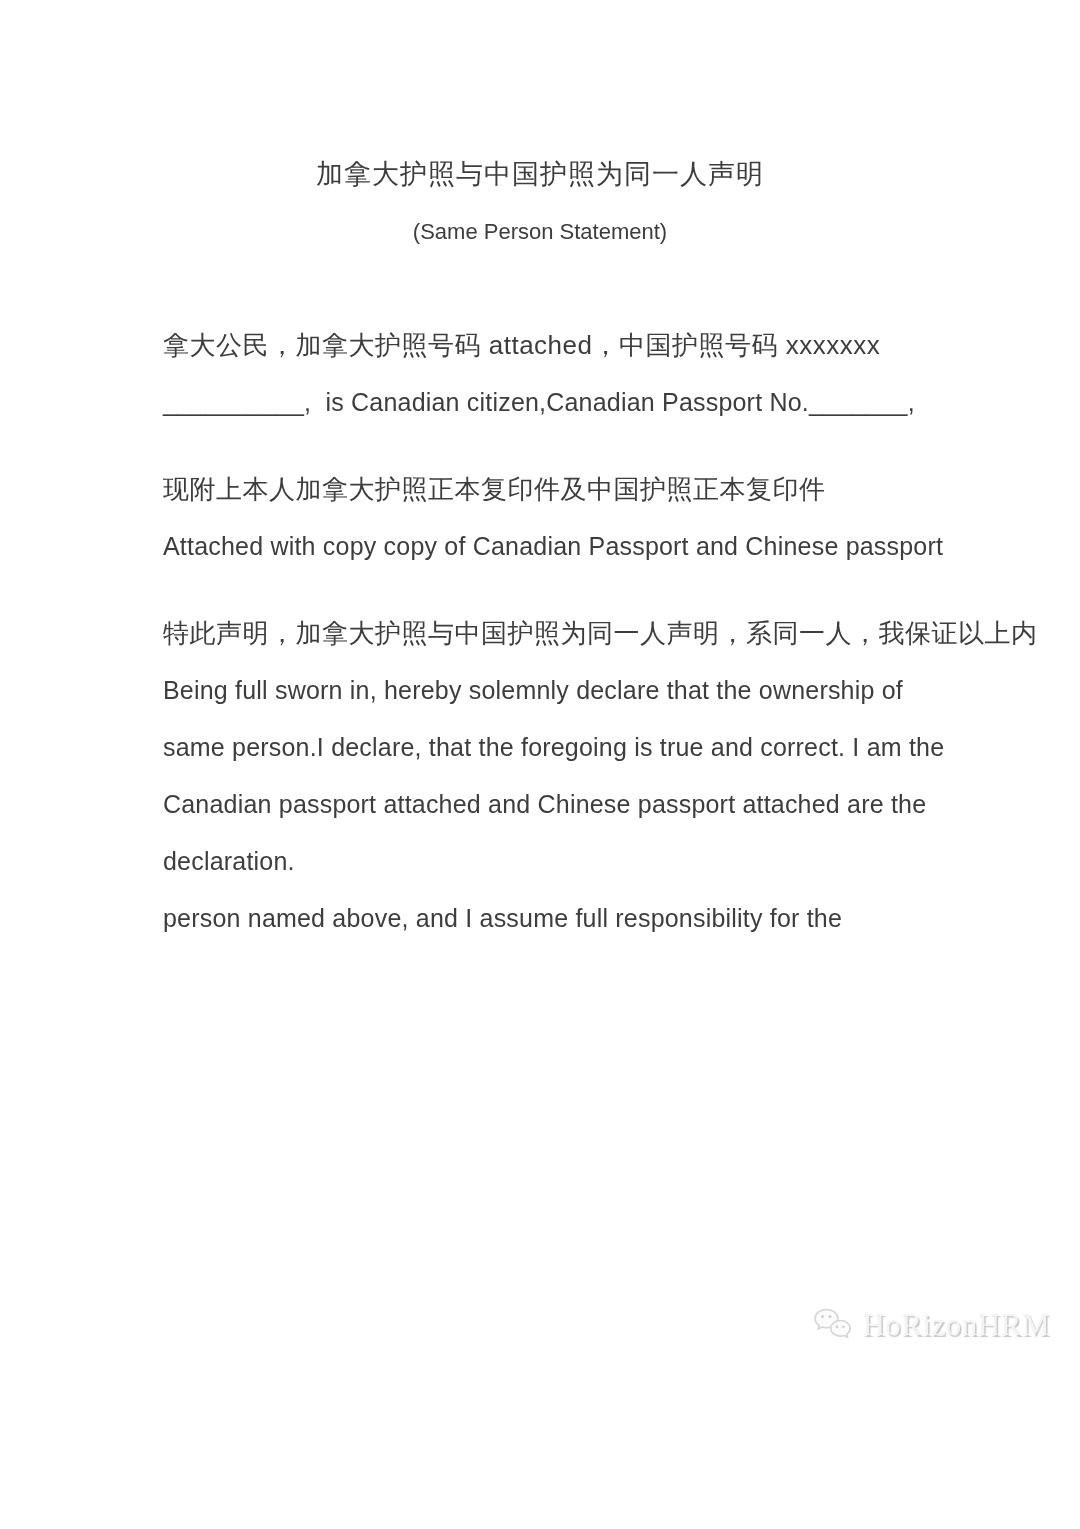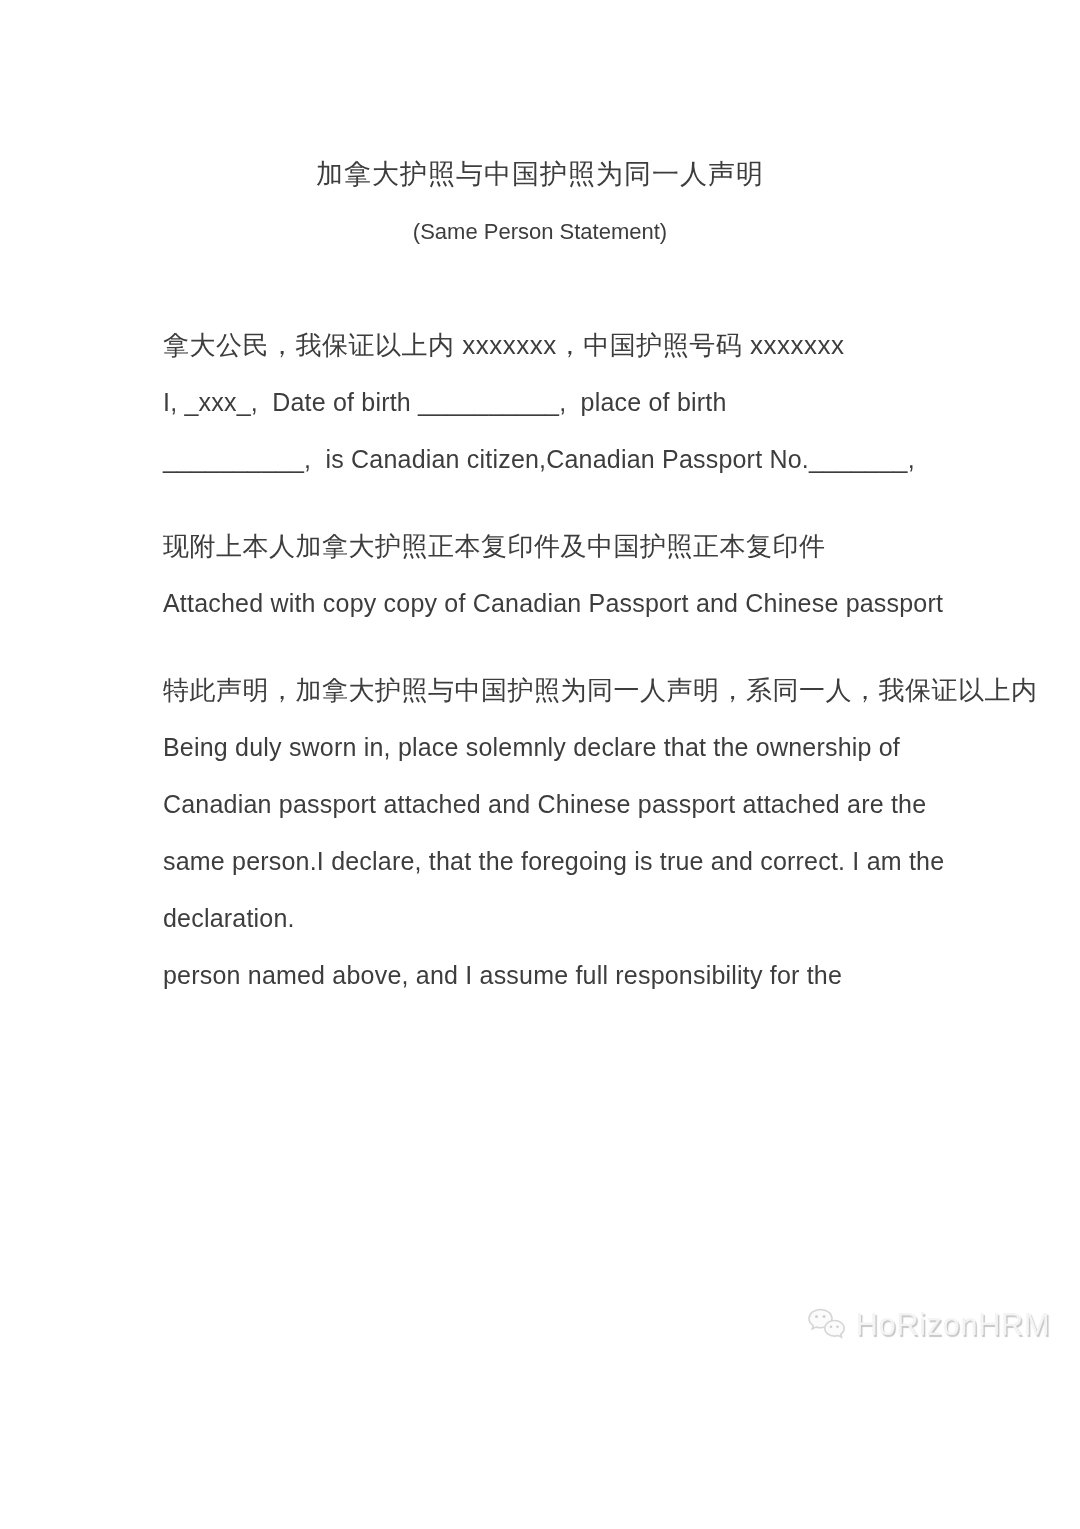--- a/index.html
+++ b/index.html
@@ -50,47 +50,47 @@
     display: flex;
     align-items: center;
     gap: 8px;
   }
   .watermark-text {
     font-size: 31px;
     font-weight: 400;
     color: #f4f4f4;
     text-shadow: 1.5px 1.5px 1px #c7c7c7, -0.5px -0.5px 0 #ffffff;
     letter-spacing: 0.5px;
+    font-family: Liberation Serif, serif;
   }
   .watermark-icon-wrap { width: 42px; height: 40px; display: inline-block; }
 </style>
 </head>
 <body>
 
 <div class="page">
 
   <div class="doc-title">加拿大护照与中国护照为同一人声明</div>
   <div class="doc-subtitle">(Same Person Statement)</div>
 
   <div class="para">
-    <div class="line cn">拿大公民，我保证以上内 xxxxxxx，中国护照号码 xxxxxxx</div>
-    <div class="line">I, _xxx_,  Date of birth __________,  place of birth</div>
+    <div class="line cn">拿大公民，加拿大护照号码 attached，中国护照号码 xxxxxxx</div>
     <div class="line">__________,  is Canadian citizen,Canadian Passport No._______,</div>
   </div>
 
   <div class="para">
     <div class="line cn">现附上本人加拿大护照正本复印件及中国护照正本复印件</div>
     <div class="line">Attached with copy copy of Canadian Passport and Chinese passport</div>
   </div>
 
   <div class="para">
     <div class="line cn">特此声明，加拿大护照与中国护照为同一人声明，系同一人，我保证以上内</div>
-    <div class="line">Being duly sworn in, place solemnly declare that the ownership of</div>
+    <div class="line">Being full sworn in, hereby solemnly declare that the ownership of</div>
+    <div class="line">same person.I declare, that the foregoing is true and correct. I am the</div>
     <div class="line">Canadian passport attached and Chinese passport attached are the</div>
-    <div class="line">same person.I declare, that the foregoing is true and correct. I am the</div>
     <div class="line">declaration.</div>
     <div class="line">person named above, and I assume full responsibility for the</div>
   </div>
 
   <div class="watermark">
     <span class="watermark-icon-wrap">
       <svg width="42" height="40" viewBox="0 0 42 40">
         <g fill="#fbfbfb" stroke="#d6d6d6" stroke-width="1.6">
           <path d="M14.5 4.5 C8 4.5 3 8.6 3 13.6 C3 16.5 4.7 19 7.2 20.6 L6.2 24 L10 22 C11.4 22.5 13 22.8 14.5 22.8 C21 22.8 26 18.7 26 13.6 C26 8.6 21 4.5 14.5 4.5 Z"></path>
           <path d="M28.5 15.5 C23 15.5 18.7 19 18.7 23.3 C18.7 27.6 23 31.1 28.5 31.1 C29.8 31.1 31.1 30.9 32.2 30.5 L35.5 32.2 L34.7 29.3 C36.8 27.9 38.2 25.8 38.2 23.3 C38.2 19 34 15.5 28.5 15.5 Z"></path>

